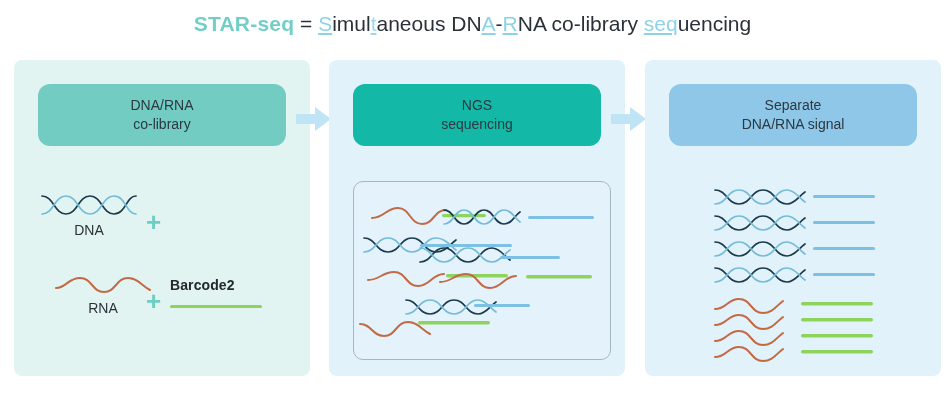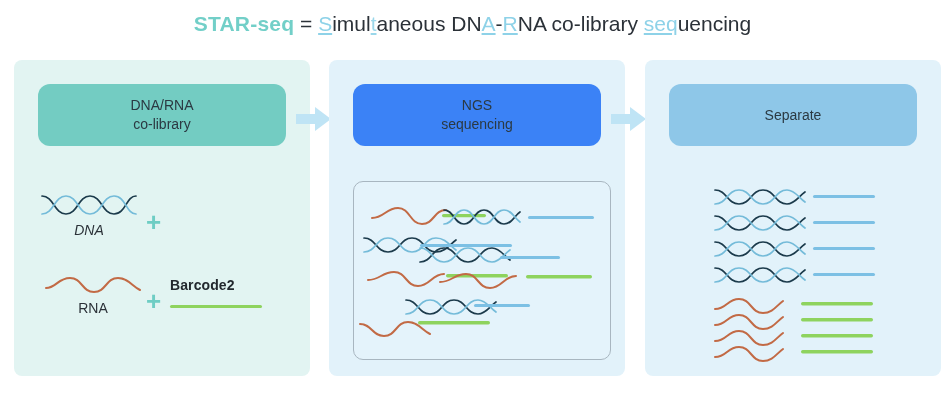--- a/index.html
+++ b/index.html
@@ -65,36 +65,36 @@
     display: flex;
     flex-direction: column;
     align-items: center;
     justify-content: center;
     font-size: 14px;
     line-height: 19px;
     color: #2b3942;
     text-align: center;
   }
   #header-1 { background: #73ccc2; }
-  #header-2 { background: #3b82f6; }
+  #header-2 { background: #14b8a6; }
   #header-3 { background: #8ec7e8; }
 
   
   .arrow {
     position: absolute;
     top: 105px;
     width: 36px; height: 28px;
   }
   #arrow-1 { left: 296px; }
   #arrow-2 { left: 611px; }
 
   
   .p1-row { position: absolute; }
-  #p1-dna-wrap  { left: 40px; top: 190px; font-style: italic; }
-  #p1-rna-wrap  { left: 44px; top: 272px; }
+  #p1-dna-wrap  { left: 40px; top: 190px; }
+  #p1-rna-wrap  { left: 54px; top: 272px; }
   .mol-label {
     text-align: center;
     font-size: 14px;
     color: #2b3138;
     margin-top: 2px;
   }
   .plus {
     position: absolute;
     color: #6ecdc4;
     font-size: 26px;
@@ -218,20 +218,21 @@
     </svg>
   </div>
 
   <svg class="arrow" id="arrow-2" viewBox="0 0 36 28">
     <path d="M0 9 L19 9 L19 2 L35 14 L19 26 L19 19 L0 19 Z" fill="#bfe4f5"></path>
   </svg>
 
   <div class="panel" id="panel-3">
     <div class="panel-header" id="header-3">
       <span>Separate</span>
+      <span>DNA/RNA signal</span>
     </div>
 
     <svg style="position:absolute;left:68px;top:118px;" width="190" height="180" viewBox="0 0 190 180">
 
       <g>
         <path d="M2 12 C14 12, 14 26, 26 26 C38 26, 38 12, 50 12 C62 12, 62 26, 74 26 C82 26, 86 18, 92 14" stroke="#1b3a4b" stroke-width="1.7" fill="none" stroke-linecap="round"></path>
         <path d="M2 26 C14 26, 14 12, 26 12 C38 12, 38 26, 50 26 C62 26, 62 12, 74 12 C82 12, 86 20, 92 24" stroke="#74bbd9" stroke-width="1.7" fill="none" stroke-linecap="round"></path>
         <rect x="100" y="17" width="62" height="3" rx="1.5" fill="#7cc0e4"></rect>
       </g>
       <g>

